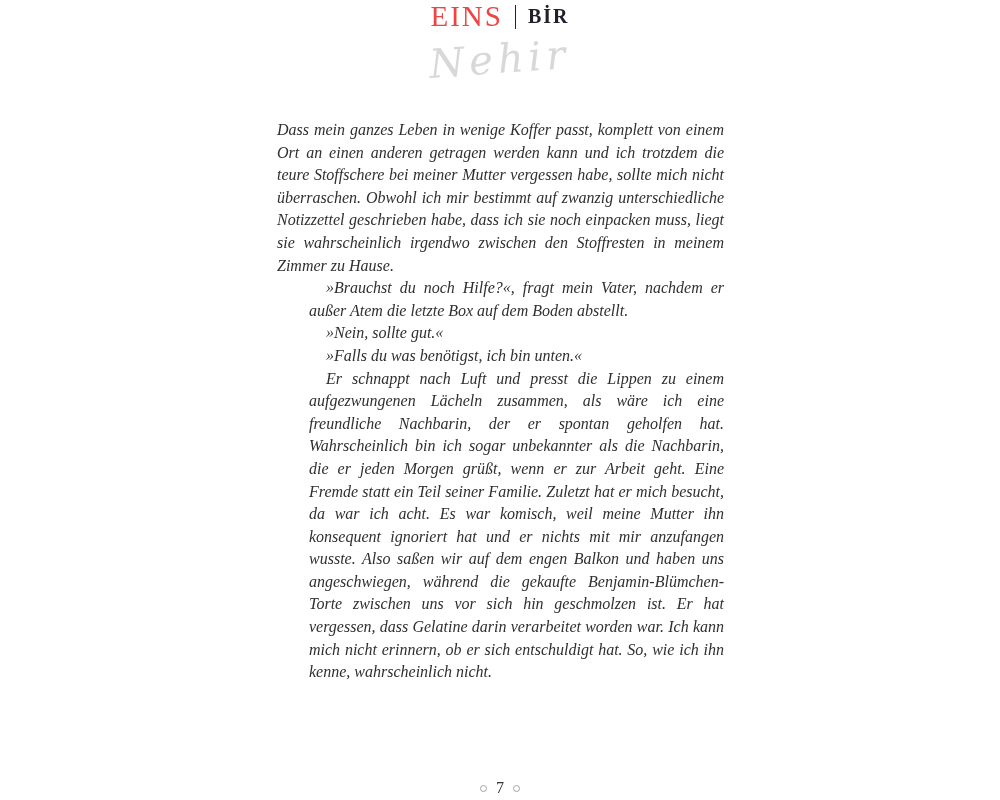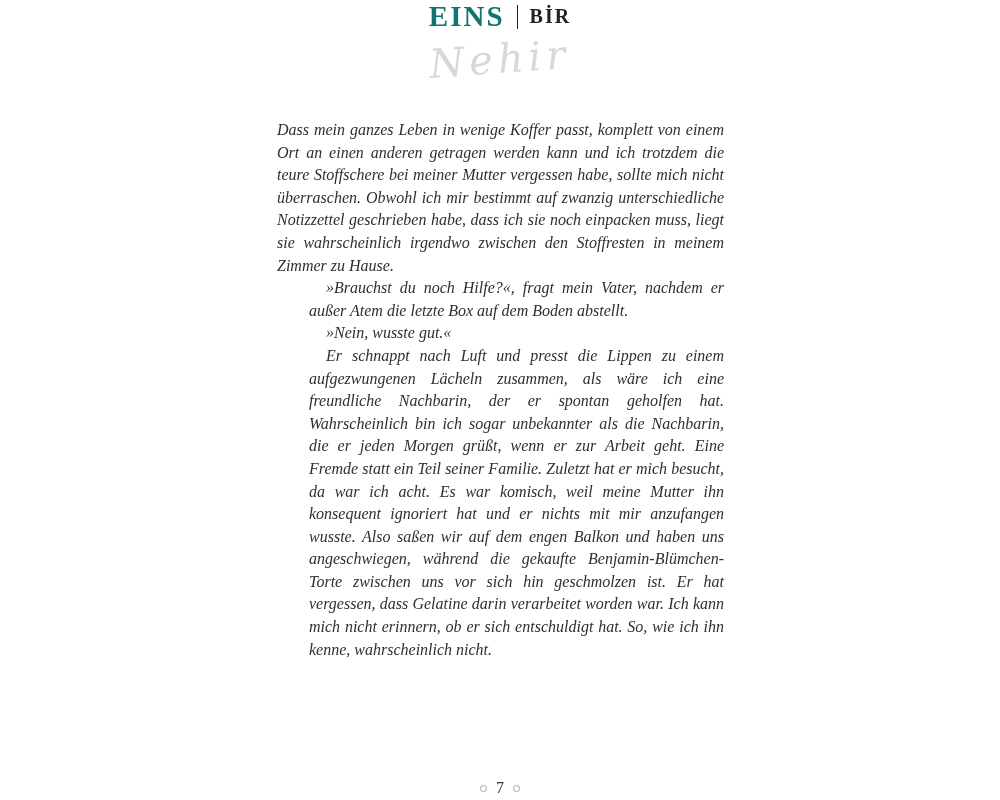--- a/index.html
+++ b/index.html
@@ -28,23 +28,23 @@
     color: #20202a;
     white-space: nowrap;
   }
   .chapter-header .inner {
     display: inline-flex;
     align-items: center;
     gap: 12px;
   }
   .chapter-de {
     font-size: 29px;
-    font-weight: bold;
+    font-weight: normal;
     letter-spacing: 2px;
-    color: #0f766e;
+    color: #ef4444;
   }
   .header-divider {
     display: inline-block;
     width: 1px;
     height: 24px;
     background: #20202a;
   }
   .chapter-tr {
     font-size: 20px;
     font-weight: bold;
@@ -129,21 +129,22 @@
     </span>
   </div>
 
   <div class="script-name">
     <span>Nehir</span>
   </div>
 
   <div class="body-text">
     <p>Dass mein ganzes Leben in wenige Koffer passt, komplett von einem Ort an einen anderen getragen werden kann und ich trotzdem die teure Stoffschere bei meiner Mutter vergessen habe, sollte mich nicht überraschen. Obwohl ich mir bestimmt auf zwanzig unterschiedliche Notizzettel geschrieben habe, dass ich sie noch einpacken muss, liegt sie wahrscheinlich irgendwo zwischen den Stoffresten in meinem Zimmer zu Hause.</p>
     <p class="indent">»Brauchst du noch Hilfe?«, fragt mein Vater, nachdem er außer Atem die letzte Box auf dem Boden abstellt.</p>
-    <p class="indent">»Nein, wusste gut.«</p>
+    <p class="indent">»Nein, sollte gut.«</p>
+    <p class="indent">»Falls du was benötigst, ich bin unten.«</p>
     <p class="indent">Er schnappt nach Luft und presst die Lippen zu einem aufgezwungenen Lächeln zusammen, als wäre ich eine freundliche Nachbarin, der er spontan geholfen hat. Wahrscheinlich bin ich sogar unbekannter als die Nachbarin, die er jeden Morgen grüßt, wenn er zur Arbeit geht. Eine Fremde statt ein Teil seiner Familie. Zuletzt hat er mich besucht, da war ich acht. Es war komisch, weil meine Mutter ihn konsequent ignoriert hat und er nichts mit mir anzufangen wusste. Also saßen wir auf dem engen Balkon und haben uns angeschwiegen, während die gekaufte Benjamin-Blümchen-Torte zwischen uns vor sich hin geschmolzen ist. Er hat vergessen, dass Gelatine darin verarbeitet worden war. Ich kann mich nicht erinnern, ob er sich entschuldigt hat. So, wie ich ihn kenne, wahrscheinlich nicht.</p>
   </div>
 
   <div class="page-footer">
     <span class="ornament-circle"></span>
     <span class="page-number">7</span>
     <span class="ornament-circle"></span>
   </div>
 
 </div>

